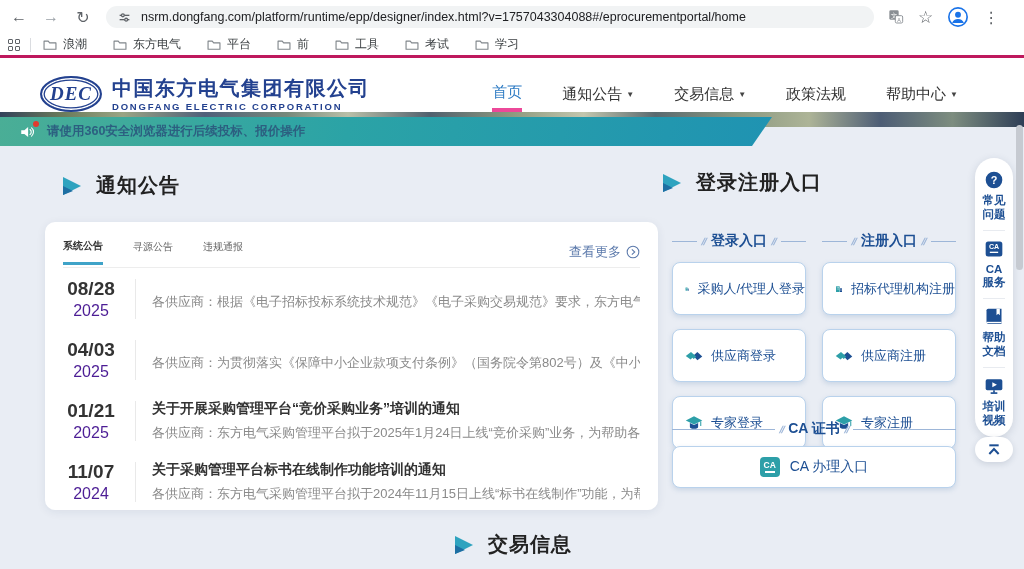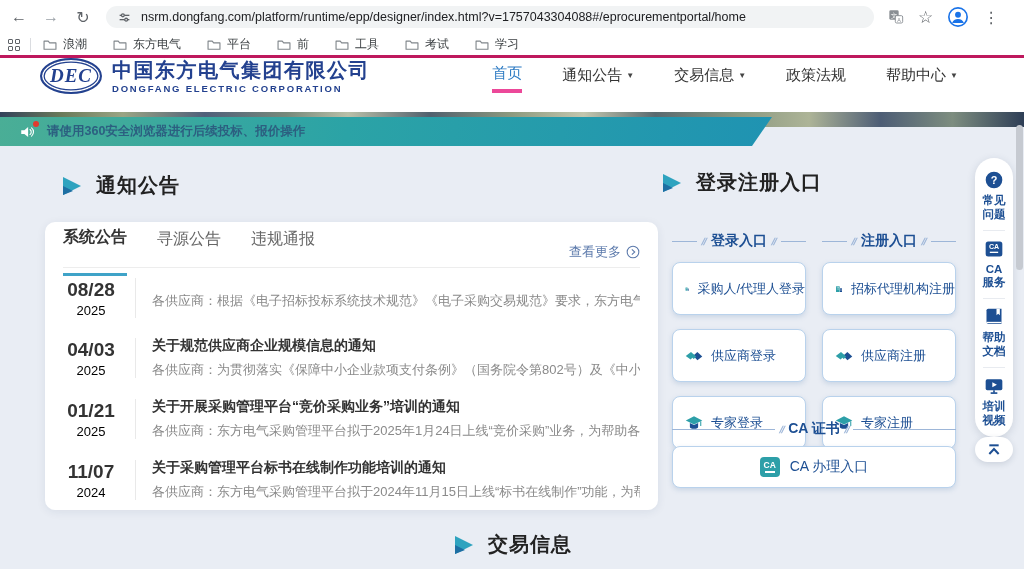--- a/index.html
+++ b/index.html
@@ -15,21 +15,21 @@
   .tb-right { display:flex; align-items:center; gap:14px; padding-right:12px; }
   .tb-ic { color:#5f6368; font-size:15px; display:flex; align-items:center; }
 
   .bookmarks { position:absolute; left:0; top:34px; width:1024px; height:24px; background:#fff; border-bottom:3px solid #be185d; display:flex; align-items:center; padding-left:8px; }
   .bm-grid { display:grid; grid-template-columns:5px 5px; grid-gap:2px; margin-right:10px; }
   .bm-grid span { width:5px; height:5px; border:1.4px solid #5f6368; border-radius:1px; }
   .bm-sep { width:1px; height:14px; background:#dadce0; margin-right:12px; }
   .bm-item { display:flex; align-items:center; gap:6px; margin-right:26px; font-size:12px; color:#3c4043; }
 
   
-  .site-header { position:absolute; left:0; top:58px; width:1024px; height:54px; background:#fff; display:flex; align-items:flex-start; }
+  .site-header { position:absolute; left:0; top:58px; width:1024px; height:54px; background:#fff; display:flex; align-items:flex-end; }
   .logo-wrap { display:flex; align-items:center; margin-left:40px; gap:10px; }
   .dec-oval { width:62px; height:36px; border:2.5px solid #23418f; border-radius:50%; box-shadow:inset 0 0 0 1.5px #fff, inset 0 0 0 2.8px #23418f; display:flex; align-items:center; justify-content:center; color:#23418f; font-family:"Liberation Serif","DejaVu Serif",serif; font-weight:bold; font-style:italic; font-size:19px; letter-spacing:1px; }
   .co-cn { font-size:20px; font-weight:bold; color:#23418f; letter-spacing:1.5px; line-height:1.1; }
   .co-en { font-size:9.5px; font-weight:bold; color:#23418f; letter-spacing:1.8px; margin-top:2px; }
   .main-nav { margin-left:auto; display:flex; align-items:center; gap:40px; padding-right:66px; }
   .nav-item { font-size:15px; color:#333; display:flex; align-items:center; gap:4px; padding:6px 0; cursor:pointer; }
   .nav-item .caret { font-size:8px; color:#444; }
   .nav-item.active { color:#2f7cc4; border-bottom:4px solid #ec4899; }
 
   
@@ -43,27 +43,27 @@
   .speaker .dot { position:absolute; right:-4px; top:-4px; width:6px; height:6px; background:#e03a2f; border-radius:50%; }
   .ticker-text { font-size:12.5px; color:#2c5f80; font-weight:bold; }
 
   
   .sec-title { position:absolute; display:flex; align-items:center; gap:12px; }
   .sec-title .txt { font-size:20px; font-weight:bold; color:#222; letter-spacing:1px; }
 
   
   .notice-card { position:absolute; left:45px; top:222px; width:613px; height:288px; background:#fff; border-radius:10px; box-shadow:0 2px 10px rgba(31,56,88,.08); padding:14px 18px 0 18px; }
   .tabs-row { display:flex; align-items:center; border-bottom:1px solid #ededed; padding-bottom:0; height:32px; }
-  .tab { font-size:16px; color:#666; margin-right:30px; padding-bottom:25px; cursor:pointer; }
+  .tab { font-size:10px; color:#666; margin-right:30px; padding-bottom:9px; cursor:pointer; }
   .tab.active { color:#333; font-weight:bold; border-bottom:3px solid #3fa3c8; }
   .more-link { margin-left:auto; display:flex; align-items:center; gap:5px; color:#5b79ab; font-size:13px; cursor:pointer; }
   .news-item { display:flex; align-items:center; padding:10px 0 9px 0; }
   .news-date { width:56px; text-align:center; flex-shrink:0; }
   .news-date .md { font-size:19px; font-weight:bold; color:#333; }
-  .news-date .yr { font-size:13px; color:#000000; margin-top:2px; }
+  .news-date .yr { font-size:16px; color:#4c1d95; margin-top:2px; }
   .news-div { width:1px; height:40px; background:#e9e9e9; margin:0 16px; flex-shrink:0; }
   .news-body { flex:1; min-width:0; }
   .news-title { font-size:14px; font-weight:bold; color:#333; white-space:nowrap; overflow:hidden; text-overflow:ellipsis; }
   .news-sum { font-size:13px; color:#8a8a8a; margin-top:6px; white-space:nowrap; overflow:hidden; }
 
   
   .deco-head { display:flex; align-items:center; justify-content:center; gap:5px; color:#1d4f93; font-weight:bold; font-size:14px; }
   .deco-head .hl { height:1px; background:#9db6d8; flex:1; }
   .deco-head .sl { color:#9db6d8; font-size:10px; letter-spacing:-1px; transform:skewX(-18deg); }
   .entry-headers { position:absolute; left:672px; top:232px; width:284px; display:flex; gap:16px; }
@@ -255,21 +255,20 @@
       <div class="news-sum">各供应商：根据《电子招标投标系统技术规范》《电子采购交易规范》要求，东方电气采购…</div>
     </div>
   </div>
   <div class="news-item">
     <div class="news-date">
         <div class="md">04/03</div>
         <div class="yr">2025</div>
       </div>
     <div class="news-div"></div>
     <div class="news-body">
-      <div class="news-title">关于规范供应商企业规模信息的通知</div>
       <div class="news-sum">各供应商：为贯彻落实《保障中小企业款项支付条例》（国务院令第802号）及《中小企业划…</div>
     </div>
   </div>
   <div class="news-item">
     <div class="news-date">
         <div class="md">01/21</div>
         <div class="yr">2025</div>
       </div>
     <div class="news-div"></div>
     <div class="news-body">

